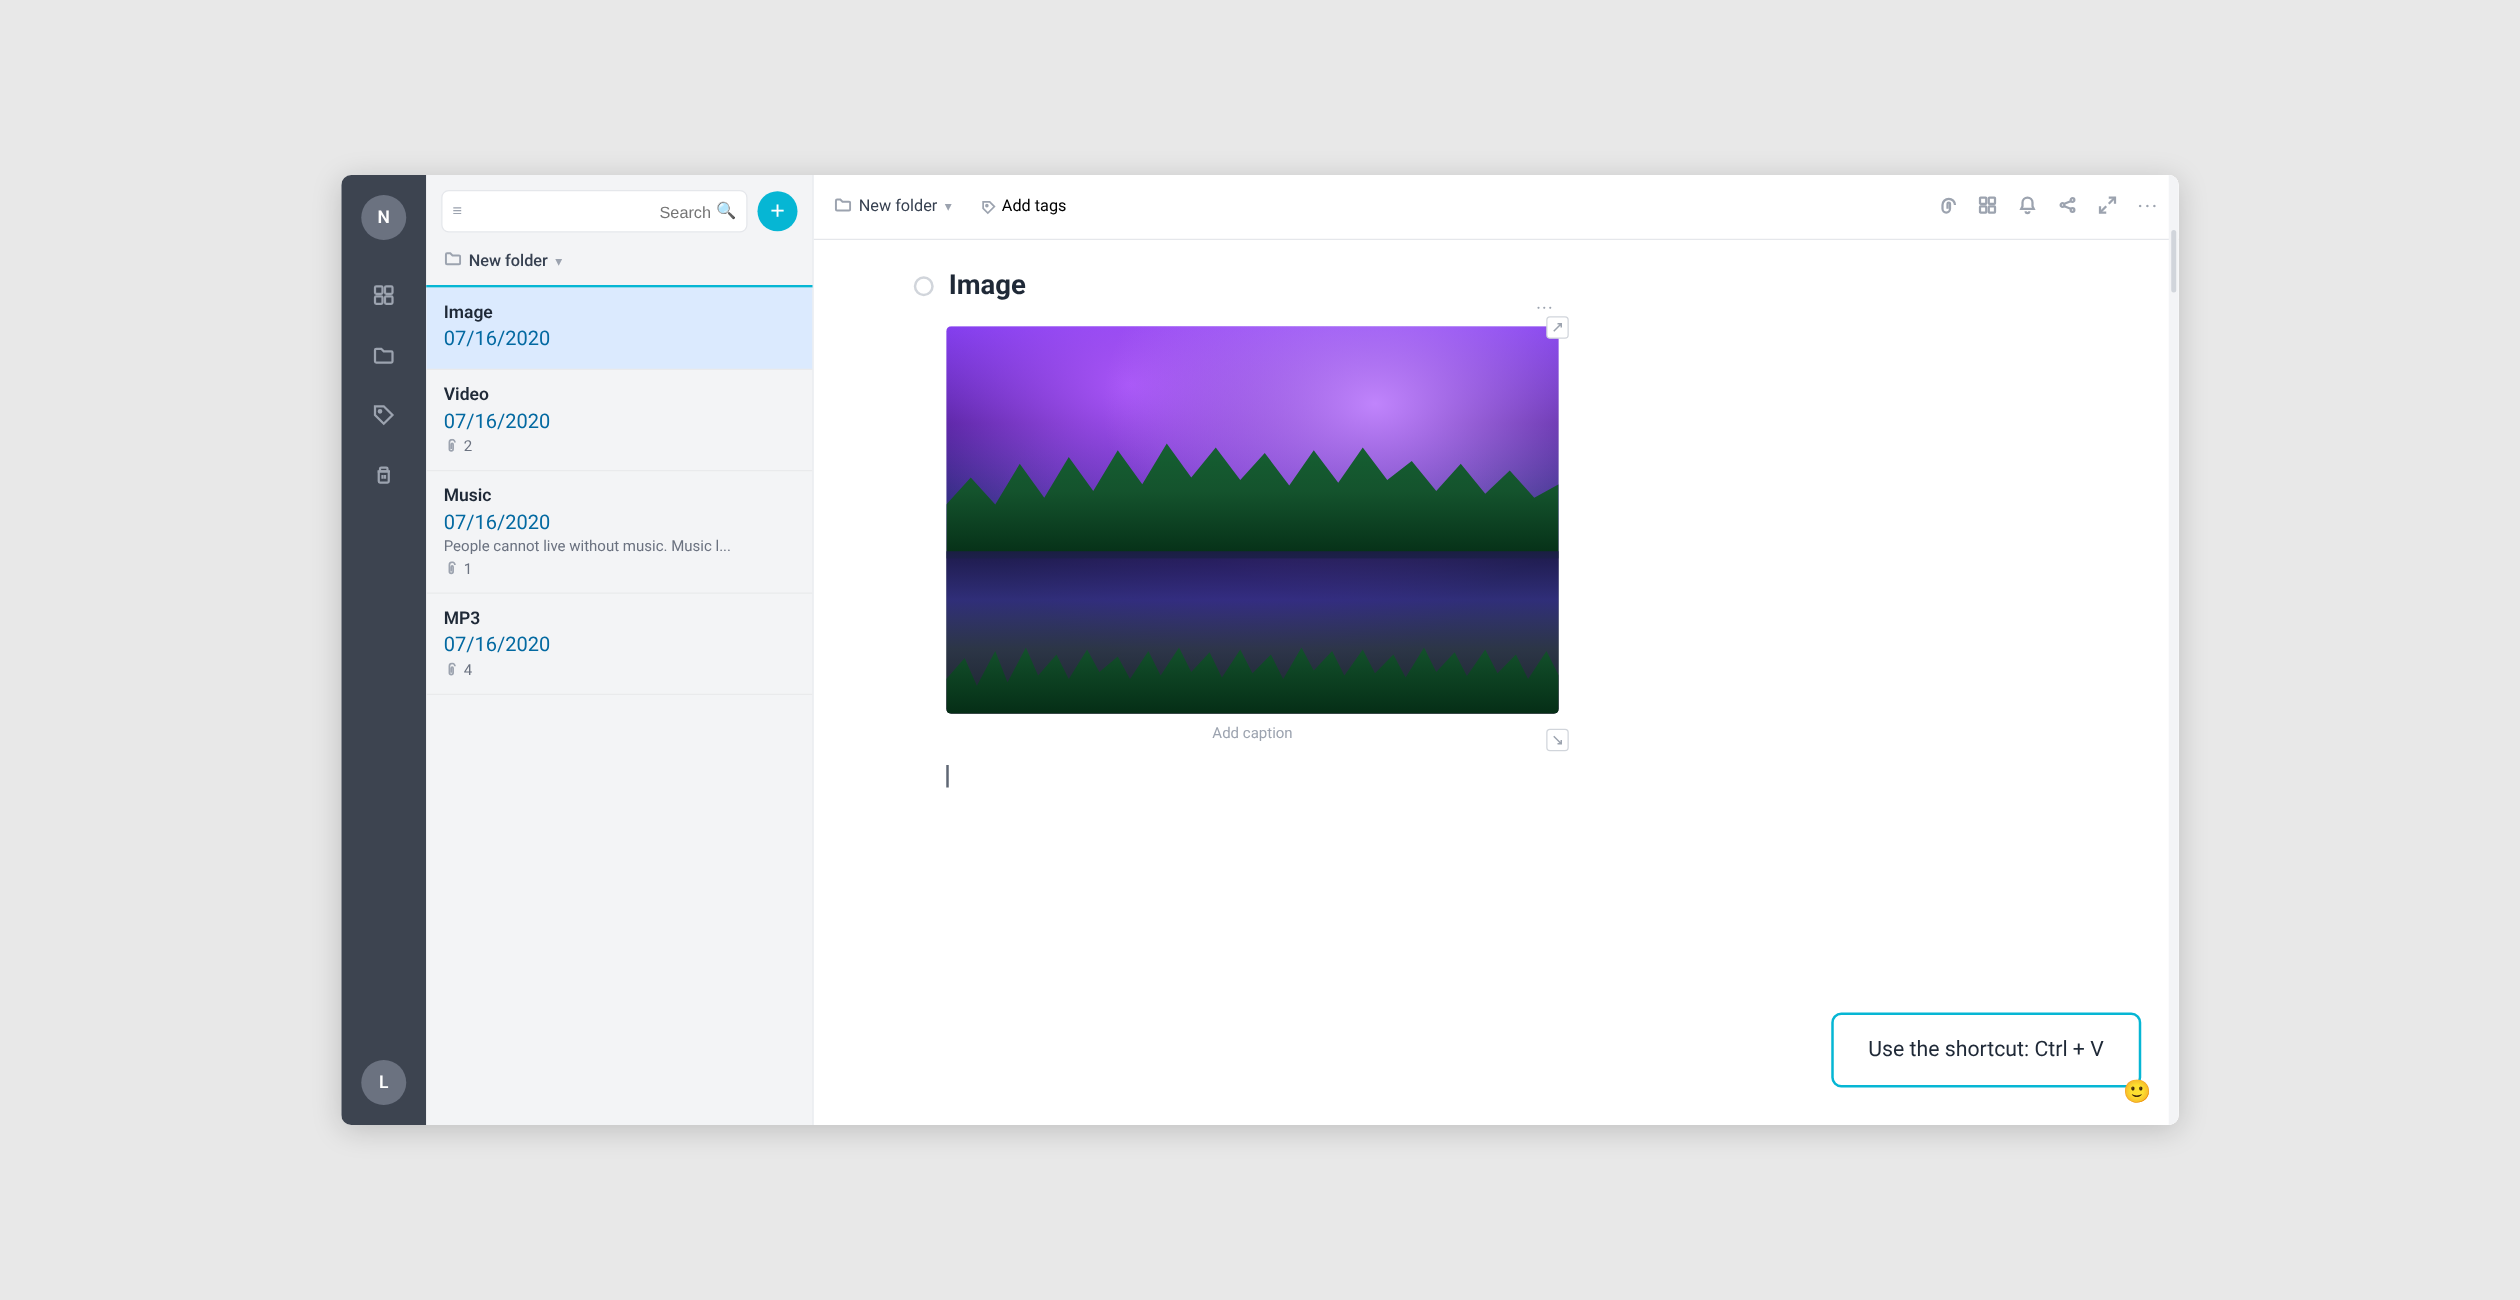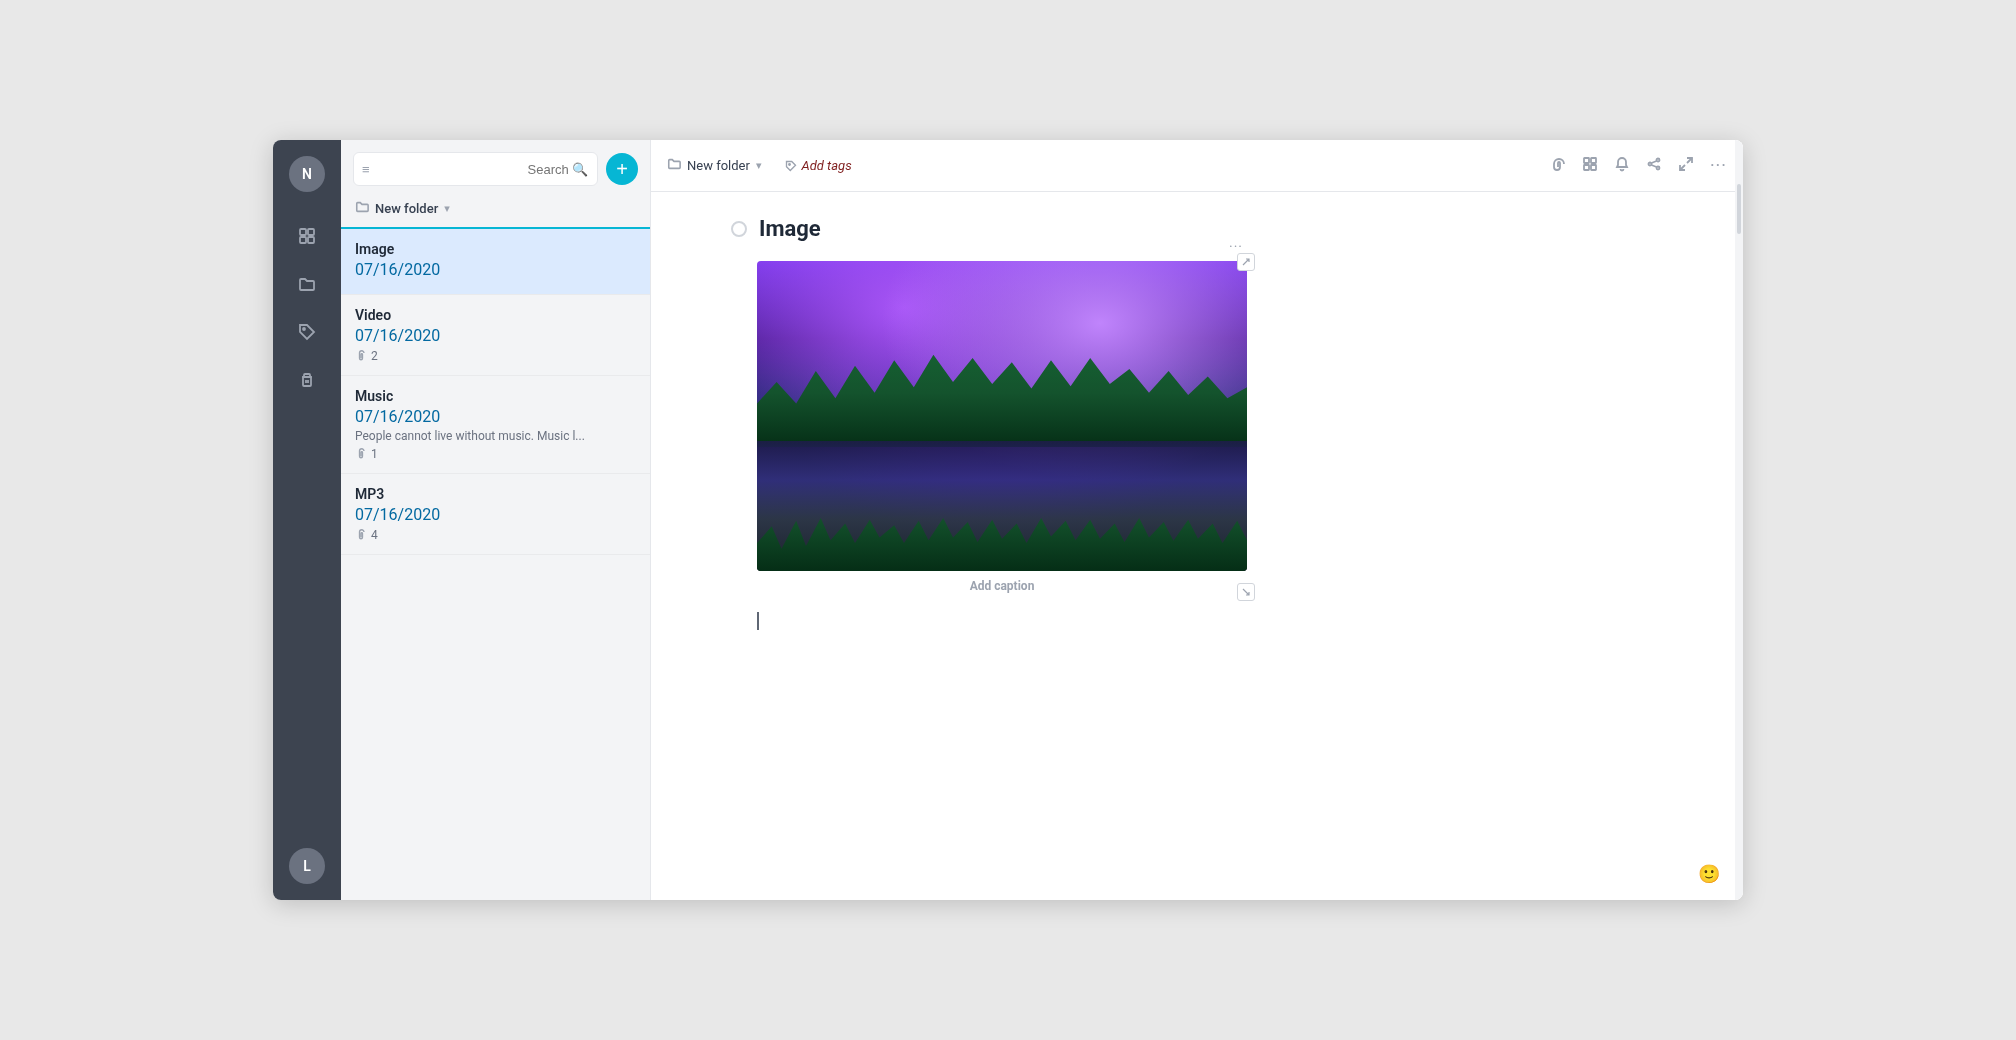--- a/index.html
+++ b/index.html
@@ -214,23 +214,22 @@
       font-size: 13px;
       color: #374151;
     }
     .breadcrumb-folder-icon { color: #9ca3af; font-size: 13px; }
     .breadcrumb-chevron { color: #9ca3af; font-size: 11px; }
     .tag-area {
       display: flex;
       align-items: center;
       gap: 4px;
       font-size: 13px;
-      color: #7f1d1d;
+      color: #000000;
       margin-left: 16px;
-      font-style: italic;
     }
     .toolbar-right {
       margin-left: auto;
       display: flex;
       align-items: center;
       gap: 16px;
     }
     .toolbar-right-icon {
       color: #9ca3af;
       font-size: 16px;
@@ -331,21 +330,20 @@
     }
     .image-resize-handle.bottom-right {
       bottom: -8px;
       right: -8px;
     }
     .image-caption {
       text-align: center;
       font-size: 12px;
       color: #9ca3af;
       margin-top: 8px;
-      font-weight: bold;
     }
     @keyframes blink { 0%,100%{opacity:1} 50%{opacity:0} }
     
     .shortcut-tooltip {
       position: absolute;
       bottom: 30px;
       right: 30px;
       border: 2px solid #06b6d4;
       border-radius: 8px;
       padding: 18px 28px;
@@ -554,20 +552,23 @@
               <path d="M1 1L7 7M4 7h3v-3" stroke="#9ca3af" stroke-width="1.2" fill="none"></path>
             </svg>
         </div>
         <div class="image-caption">Add caption</div>
       </div>
 
       
       <div style="position:absolute; left:106px; top:420px; width:1.5px; height:18px; background:#374151; opacity:0.8;"></div>
 
       
+      <div class="shortcut-tooltip">
+        <span>Use the shortcut: Ctrl + V</span>
+      </div>
 
       
       <div class="emoji-btn" style="position:absolute; bottom:16px; right:22px; font-size:18px; color:#d1d5db;">🙂</div>
     </div>
   </div>
 
   <div style="position:absolute; right:0; top:0; bottom:0; width:8px; background:#f3f4f6; display:flex; flex-direction:column; align-items:center; padding:4px 0;">
     <div style="width:4px; height:50px; background:#d1d5db; border-radius:2px; margin-top:40px;"></div>
   </div>
 </div>

